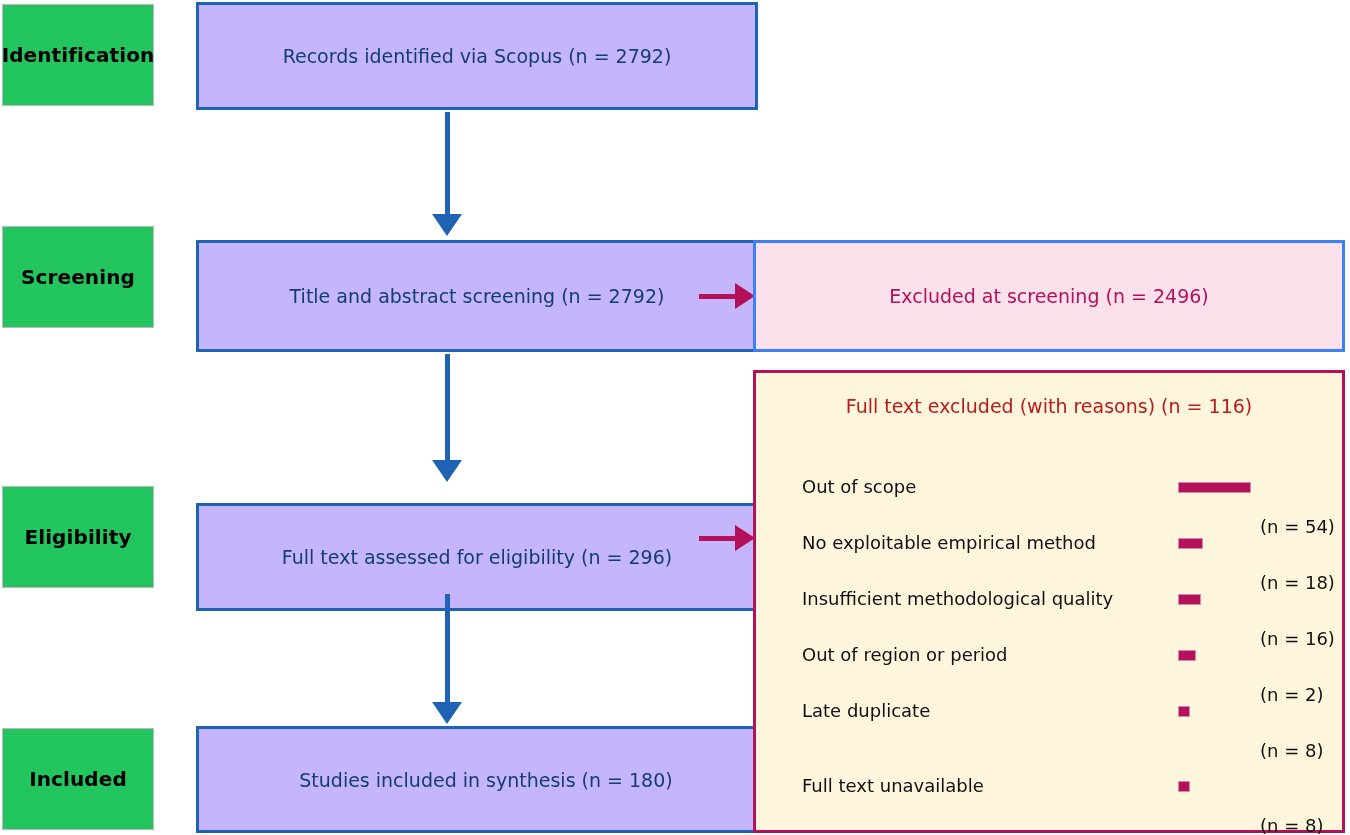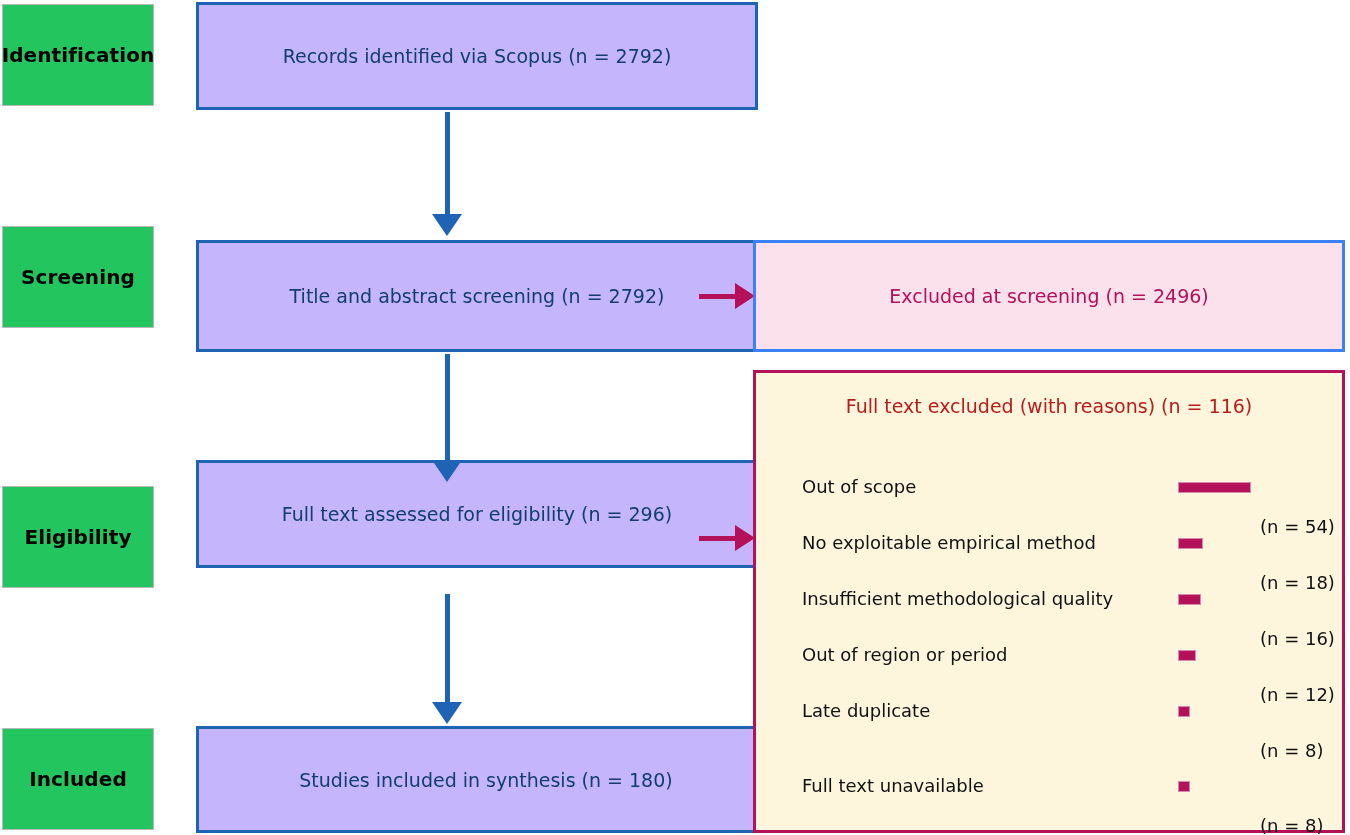--- a/index.html
+++ b/index.html
@@ -179,21 +179,21 @@
   <div class="stage-label" style="top:728px;height:102px;">
     <span>Included</span>
   </div>
 
   <div class="flow-box" style="top:2px;height:108px;">
     <span>Records identified via Scopus (n = 2792)</span>
   </div>
   <div class="flow-box" style="top:240px;height:112px;align-items:center;">
     <span>Title and abstract screening (n = 2792)</span>
   </div>
-  <div class="flow-box" style="top:460px;height:108px;">
+  <div class="flow-box" style="top:503px;height:108px;">
     <span>Full text assessed for eligibility (n = 296)</span>
   </div>
   <div class="flow-box" style="top:726px;height:107px;padding-left:18px;">
     <span>Studies included in synthesis (n = 180)</span>
   </div>
 
   <div class="v-arrow" style="left:417px;top:112px;width:60px;height:124px;">
     <div class="shaft" style="height:102px;"></div>
     <div class="head"></div>
   </div>
@@ -237,21 +237,21 @@
 
     <div class="reason-row" style="top:213px;">
       <span class="reason-label">Insufficient methodological quality</span>
       <span class="reason-bar" style="width:23px;"></span>
       <span class="reason-count">(n = 16)</span>
     </div>
 
     <div class="reason-row" style="top:269px;">
       <span class="reason-label">Out of region or period</span>
       <span class="reason-bar" style="width:18px;"></span>
-      <span class="reason-count">(n = 12)</span>
+      <span class="reason-count">(n = 2)</span>
     </div>
 
     <div class="reason-row" style="top:325px;">
       <span class="reason-label">Late duplicate</span>
       <span class="reason-bar" style="width:12px;"></span>
       <span class="reason-count">(n = 8)</span>
     </div>
 
     <div class="reason-row" style="top:400px;text-align:center;">
       <span class="reason-label">Full text unavailable</span>

